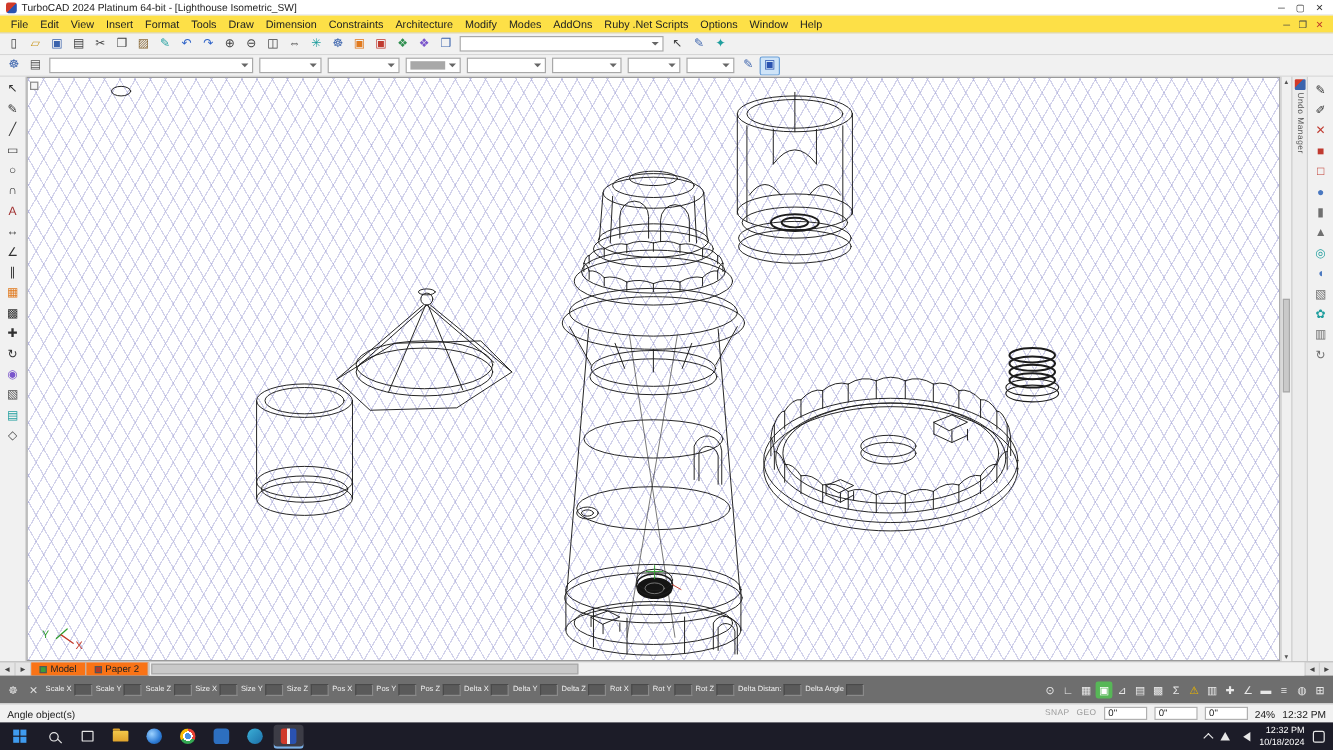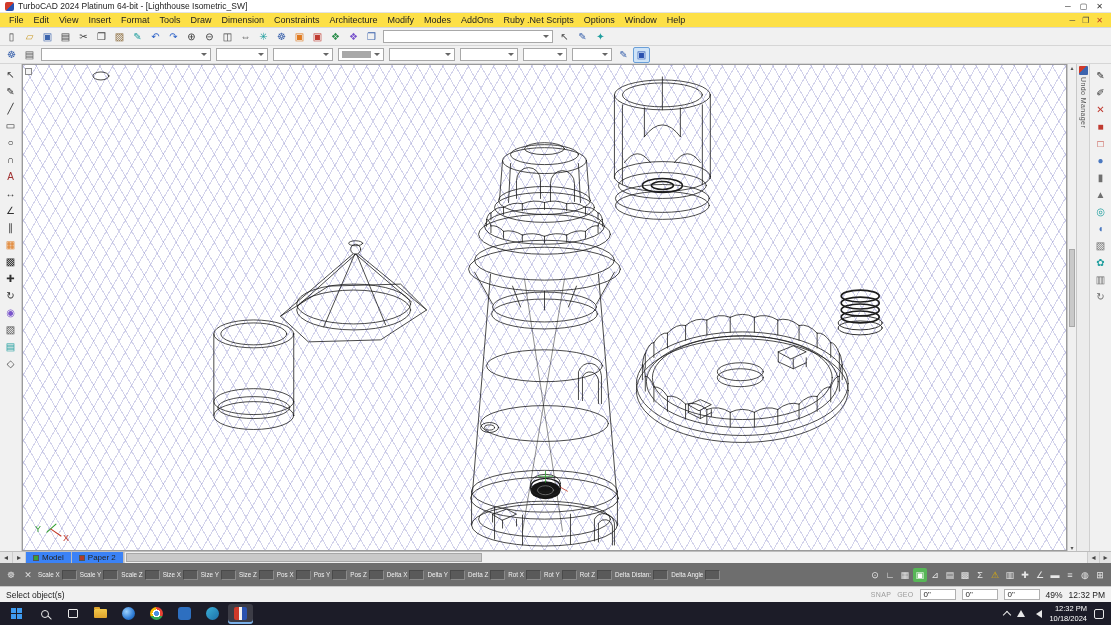--- a/index.html
+++ b/index.html
@@ -38,21 +38,21 @@
   .origin-marker{position:absolute;left:2px;top:3px;width:7px;height:7px;border:1px solid #8a8a8a;background:#f5f5f5}
   .vscroll{width:9px;background:#f0f0f0;border-left:1px solid #c8c8c8;position:relative;display:flex;flex-direction:column;justify-content:space-between;align-items:center;font-size:6px;color:#555;flex:0 0 9px}
   .vthumb{position:absolute;left:1px;right:1px;top:38%;height:16%;background:#c9c9c9;border:1px solid #a8a8a8}
   .undo-strip{width:13px;background:#ececec;border-left:1px solid #c8c8c8;display:flex;flex-direction:column;align-items:center;padding-top:2px;flex:0 0 13px}
   .pstrip-icon{width:9px;height:9px;border-radius:1px;background:linear-gradient(135deg,#d03a2a 40%,#3c64ad 40%);margin-bottom:2px}
   .ptitle{writing-mode:vertical-rl;font-size:7px;color:#555;letter-spacing:.4px;white-space:nowrap}
   .right-tools{width:22px;background:#f1f1f1;border-left:1px solid #d0d0d0;display:flex;flex-direction:column;align-items:center;padding-top:4px;gap:1px;flex:0 0 22px}
   
   .tabsrow{height:12px;background:#e4e4e4;display:flex;align-items:stretch;border-top:1px solid #bdbdbd;font-size:8px;flex:0 0 12px}
   .tabnav{width:13px;display:flex;align-items:center;justify-content:center;color:#444;border-right:1px solid #ccc}
-  .tab{display:flex;align-items:center;gap:3px;padding:0 7px;border-right:1px solid #bdbdbd;background:#3b82f6;white-space:nowrap}
+  .tab{display:flex;align-items:center;gap:3px;padding:0 7px;border-right:1px solid #bdbdbd;background:#f97316;white-space:nowrap}
   .tabdot{width:6px;height:6px;border:1px solid #555}
   .hscroll{flex:1;position:relative;background:#f0f0f0;border-left:1px solid #ccc}
   .hthumb{position:absolute;top:1px;bottom:1px;left:1px;width:37%;background:#c9c9c9;border:1px solid #a8a8a8}
   .hsarrow{width:12px;display:flex;align-items:center;justify-content:center;color:#444;border-left:1px solid #ccc}
   
   .inspector{height:23px;background:#6e6e6e;display:flex;align-items:center;padding:0 4px;gap:3px;flex:0 0 23px;overflow:hidden}
   .insp-icon{width:14px;height:14px;display:flex;align-items:center;justify-content:center;color:#ddd;font-size:9px;border-radius:2px;flex:0 0 auto}
   .field{display:flex;align-items:center;gap:2px;flex:0 0 auto}
   .field label{color:#f0f0f0;font-size:6.3px;white-space:nowrap}
   .fbox{width:15px;height:10px;background:#5a5a5a;border:1px solid #4a4a4a;border-bottom-color:#8a8a8a;border-right-color:#8a8a8a}
@@ -490,29 +490,29 @@
         </div>
     </div>
     <div class="insp-right">
       <div class="row-contents">
         <div class="insp-icon" style="color: rgb(232, 232, 232);">⊙</div><div class="insp-icon" style="color: rgb(232, 232, 232);">∟</div><div class="insp-icon" style="color: rgb(232, 232, 232);">▦</div><div class="insp-icon" style="color: rgb(255, 255, 255); background: rgb(87, 183, 87);">▣</div><div class="insp-icon" style="color: rgb(232, 232, 232);">⊿</div><div class="insp-icon" style="color: rgb(232, 232, 232);">▤</div><div class="insp-icon" style="color: rgb(232, 232, 232);">▩</div><div class="insp-icon" style="color: rgb(232, 232, 232);">Σ</div><div class="insp-icon" style="color: rgb(232, 180, 0);">⚠</div><div class="insp-icon" style="color: rgb(232, 232, 232);">▥</div><div class="insp-icon" style="color: rgb(232, 232, 232);">✚</div><div class="insp-icon" style="color: rgb(232, 232, 232);">∠</div><div class="insp-icon" style="color: rgb(232, 232, 232);">▬</div><div class="insp-icon" style="color: rgb(232, 232, 232);">≡</div><div class="insp-icon" style="color: rgb(232, 232, 232);">◍</div><div class="insp-icon" style="color: rgb(232, 232, 232);">⊞</div>
       </div>
     </div>
   </div>
 
   <div class="statusbar">
-    <span>Select object(s)</span>
+    <span>Angle object(s)</span>
     <div class="sb-right">
       <div class="row-contents">
         <span class="sb-toggle">SNAP</span><span class="sb-toggle">GEO</span>
       </div>
       <div class="row-contents">
         <div class="sb-box">0"</div><div class="sb-box">0"</div><div class="sb-box">0"</div>
       </div>
-      <span class="sb-zoom">49%</span>
+      <span class="sb-zoom">24%</span>
       <span class="sb-time">12:32 PM</span>
     </div>
   </div>
 
   <div class="taskbar">
     <div class="tb-ico">
         <div class="win-logo">
           <i></i>
           <i></i>
           <i></i>

